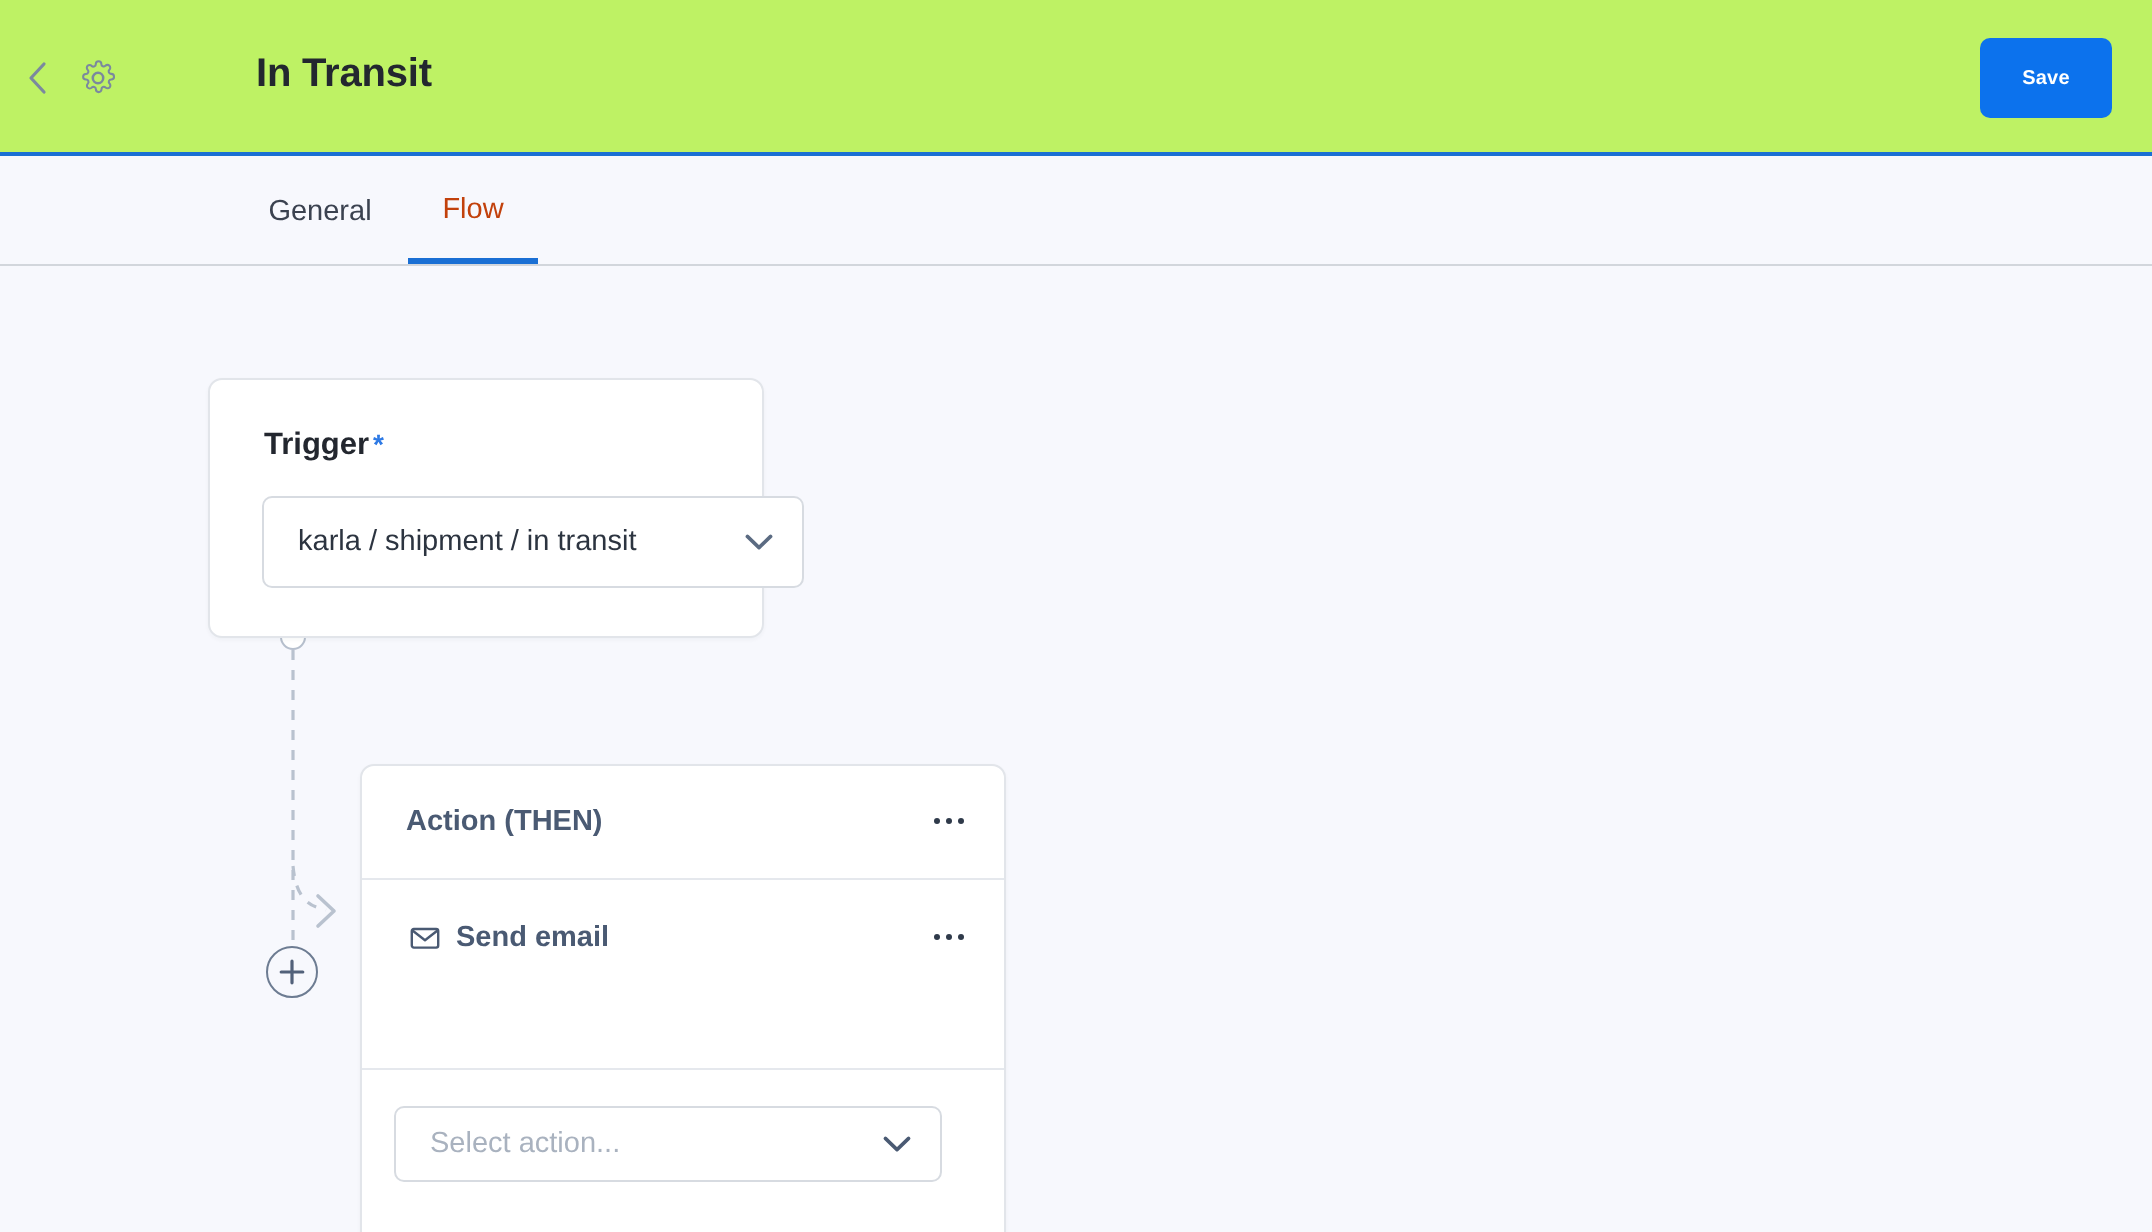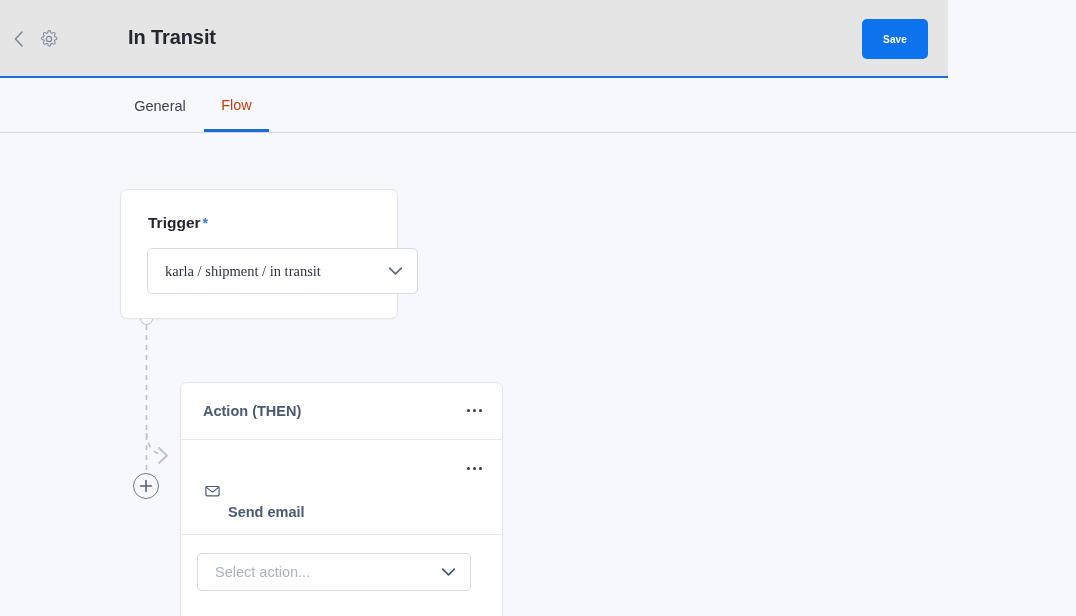--- a/index.html
+++ b/index.html
@@ -13,23 +13,23 @@
     font-family: "Liberation Sans", sans-serif;
     color: #2c3440;
     overflow: hidden;
     position: relative;
   }
 
   
   .header {
     position: absolute;
     left: 0; top: 0;
-    width: 948px;
+    width: 1076px;
     height: 78px;
-    background: #e5e5e5;
+    background: #bef264;
     border-bottom: 2px solid #1a6fd4;
     box-sizing: border-box;
   }
   .hdr-icon {
     position: absolute;
     top: 28px;
     width: 22px;
     height: 22px;
     display: flex;
     align-items: center;
@@ -107,21 +107,21 @@
     position: absolute;
     background: #ffffff;
     border: 1px solid #e2e5ea;
     border-radius: 7px;
     box-sizing: border-box;
     box-shadow: 0 1px 2px rgba(30,40,60,0.04);
   }
 
   
   .trigger-card {
-    left: 120px;
+    left: 104px;
     top: 56px;
     width: 278px;
     height: 130px;
   }
   .trigger-label {
     position: absolute;
     left: 27px;
     top: 24px;
     font-size: 15.5px;
     font-weight: bold;
@@ -139,21 +139,20 @@
     border-radius: 5px;
     background: #ffffff;
     box-sizing: border-box;
     cursor: pointer;
   }
   .trigger-select {
     left: 26px;
     top: 58px;
     width: 271px;
     height: 46px;
-    font-family: Liberation Serif, serif;
   }
   .select-value {
     position: absolute;
     left: 17px;
     top: 50%;
     transform: translateY(-50%);
     font-size: 14.5px;
     color: #2c3440;
     white-space: nowrap;
   }
@@ -227,21 +226,20 @@
   }
   .mail-icon {
     display: flex;
     align-items: center;
     color: #4a5a73;
   }
   .item-title {
     font-size: 14.5px;
     font-weight: bold;
     color: #4a5a73;
-    margin-top: 43px;
   }
   .item-dots { right: 20px; top: 27px; }
   .item-lines {
     position: absolute;
     left: 40px;
     top: 46px;
     font-size: 14.5px;
     color: #3b4657;
     line-height: 21px;
   }

